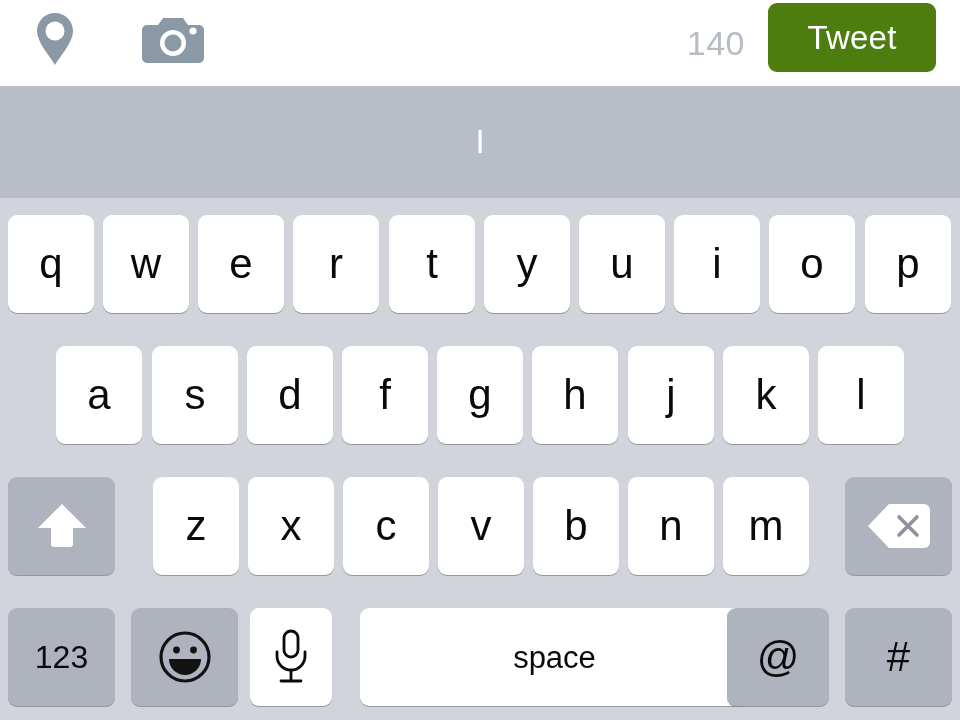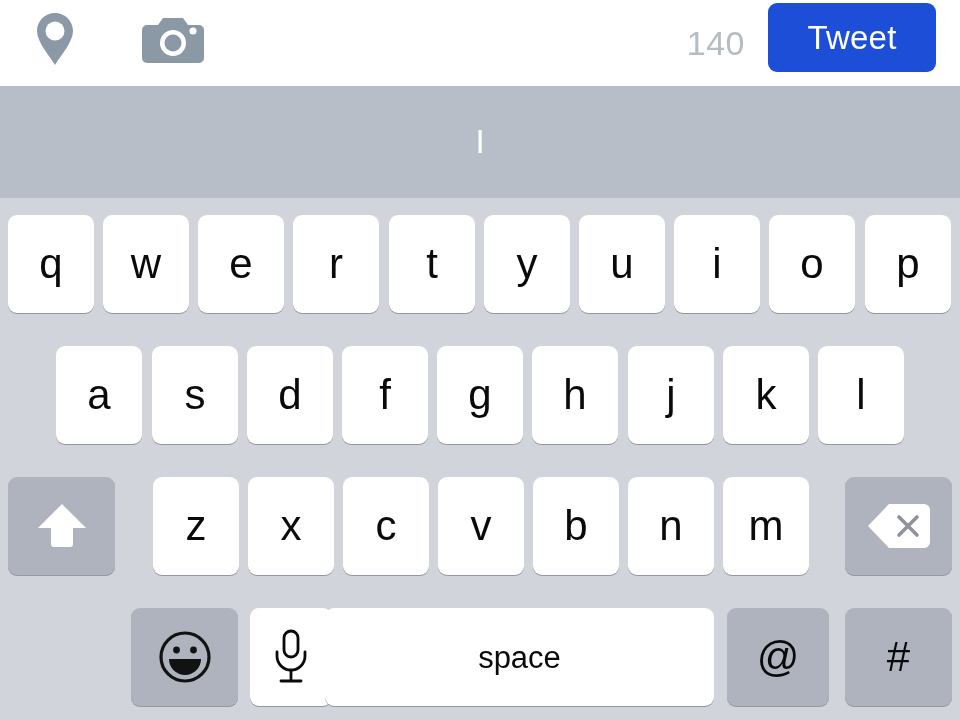--- a/index.html
+++ b/index.html
@@ -70,21 +70,21 @@
     letter-spacing: 0.5px;
     margin-left: 18px;
   }
 
   .tweet-btn {
     position: absolute;
     left: 768px;
     top: 3px;
     width: 168px;
     height: 69px;
-    background: #1d4ed8;
+    background: #4d7c0f;
     border: none;
     border-radius: 9px;
     color: #ffffff;
     font-size: 33px;
     font-family: "Liberation Sans", sans-serif;
     display: flex;
     align-items: center;
     justify-content: center;
     padding: 0;
     letter-spacing: 0.2px;
@@ -296,37 +296,40 @@
           <span class="lbl">m</span>
         </div>
         <div class="key gray" style="left: 845px; width: 107px;">
           <svg width="66" height="48" viewBox="0 0 66 48" aria-hidden="true">
             <path d="M23 2 h35 a6 6 0 0 1 6 6 v32 a6 6 0 0 1 -6 6 h-35 L2 24 Z" fill="#ffffff"></path>
             <path d="M33 15 L51 33 M51 15 L33 33" stroke="#8d929c" stroke-width="3.6" stroke-linecap="round"></path>
           </svg>
         </div>
       </div>
     <div class="krow r4">
+        <div class="key gray" style="left: 8px; width: 107px;">
+          <span class="lbl small">123</span>
+        </div>
         <div class="key gray" style="left: 131px; width: 107px;">
           <svg width="54" height="54" viewBox="0 0 54 54" aria-hidden="true">
             <circle cx="27" cy="27" r="24" fill="none" stroke="#121212" stroke-width="3.2"></circle>
             <circle cx="18.5" cy="20" r="3.4" fill="#121212"></circle>
             <circle cx="35.5" cy="20" r="3.4" fill="#121212"></circle>
             <path d="M11 29 h32 a16 16 0 0 1 -32 0 z" fill="#121212"></path>
           </svg>
         </div>
         <div class="key" style="left: 250px; width: 82px;">
           <svg width="40" height="56" viewBox="0 0 40 56" aria-hidden="true">
             <rect x="13" y="2" width="14" height="26" rx="7" fill="none" stroke="#0a0a0a" stroke-width="2.8"></rect>
             <path d="M6 23 v4 a14 14 0 0 0 28 0 v-4" fill="none" stroke="#0a0a0a" stroke-width="2.8" stroke-linecap="round"></path>
             <path d="M20 41 v10" stroke="#0a0a0a" stroke-width="2.8"></path>
             <path d="M10 52 h20" stroke="#0a0a0a" stroke-width="2.8" stroke-linecap="round"></path>
           </svg>
         </div>
-        <div class="key" style="left: 325px; width: 389px; text-align: right;">
+        <div class="key" style="left: 360px; width: 389px; text-align: right;">
           <span class="lbl space-lbl">space</span>
         </div>
         <div class="key gray" style="left: 727px; width: 102px;">
           <span class="lbl">@</span>
         </div>
         <div class="key gray" style="left: 845px; width: 107px;">
           <span class="lbl">#</span>
         </div>
       </div>
   </div>

